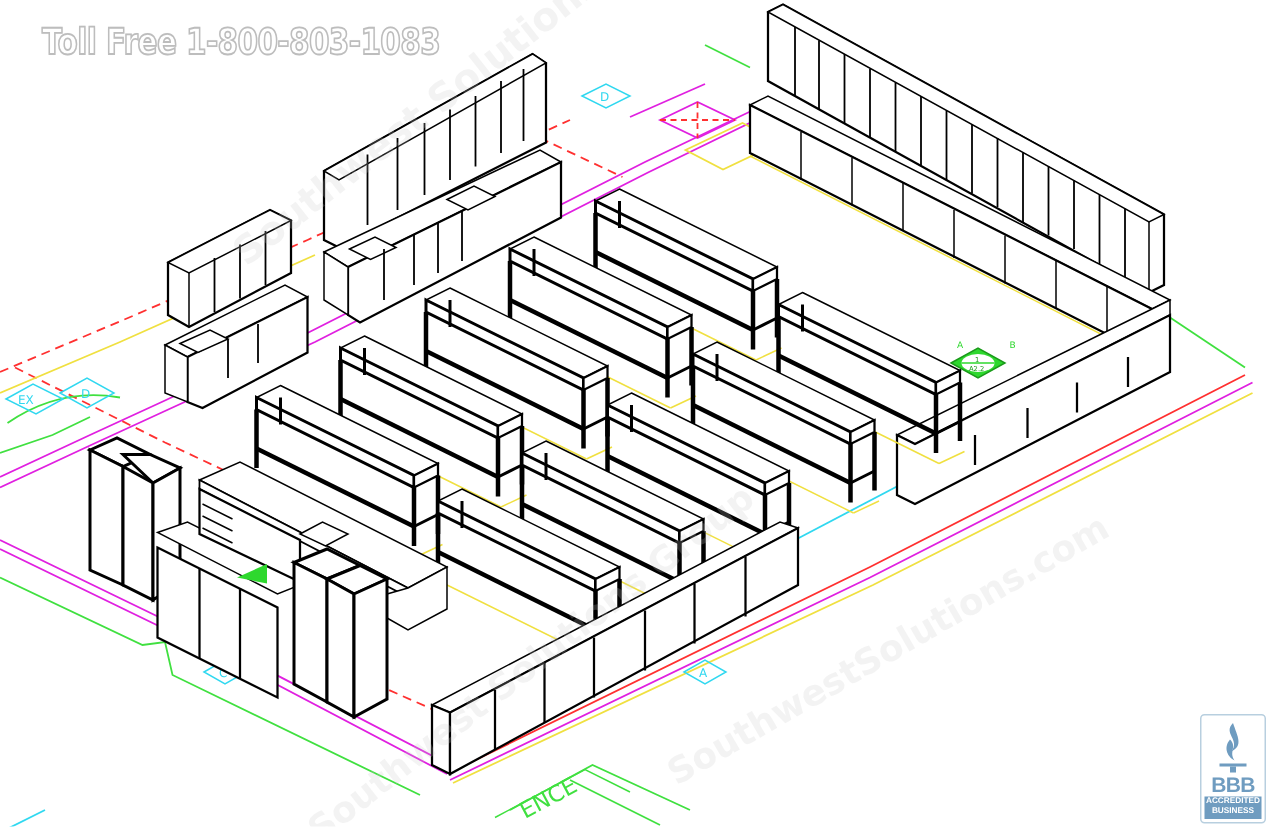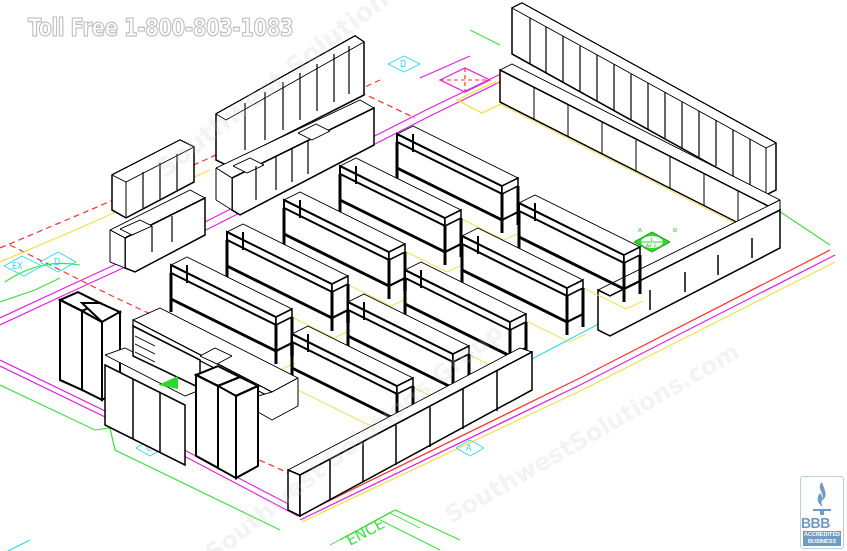--- a/index.html
+++ b/index.html
@@ -2,21 +2,21 @@
 <html><head>
 <meta charset="utf-8">
 <style>
   html,body{margin:0;padding:0;background:#fff;}
   body{width:847px;height:551px;position:relative;overflow:hidden;font-family:"Liberation Sans",sans-serif;}
   #stage{position:absolute;left:0;top:0;width:847px;height:551px;}
   .tollfree{position:absolute;left:28px;top:14px;font-family:"DejaVu Sans",sans-serif;font-weight:bold;font-size:24px;letter-spacing:-0.5px;
     color:#fff;-webkit-text-stroke:1.2px #bdbdbd;text-shadow:0 0 1px #ccc;transform:scaleX(0.82);transform-origin:left top;white-space:nowrap;}
   .wm{position:absolute;font-family:"DejaVu Sans",sans-serif;font-weight:bold;color:rgba(200,200,200,0.22);white-space:nowrap;transform-origin:left top;}
   .bbb{position:absolute;left:800px;top:476px;width:44px;height:73px;border:1px solid #b8cfdf;border-radius:3px;background:#fff;box-sizing:border-box;}
-  .bbb .bbb-text{position:absolute;left:0;right:0;top:38px;text-align:left;font-weight:bold;font-size:14px;color:#6f9cc0;letter-spacing:-0.5px;}
+  .bbb .bbb-text{position:absolute;left:0;right:0;top:38px;text-align:center;font-weight:bold;font-size:14px;color:#6f9cc0;letter-spacing:-0.5px;}
   .bbb .bbb-band{position:absolute;left:2px;right:2px;bottom:2px;height:15px;background:#6f9cc0;color:#fff;font-size:5.5px;font-weight:bold;text-align:center;line-height:7px;}
 </style>
 </head>
 <body>
 
 <div id="stage">
 
   <svg width="847" height="551" viewBox="0 0 847 551" style="position:absolute;left:0;top:0">
     <defs>
 

